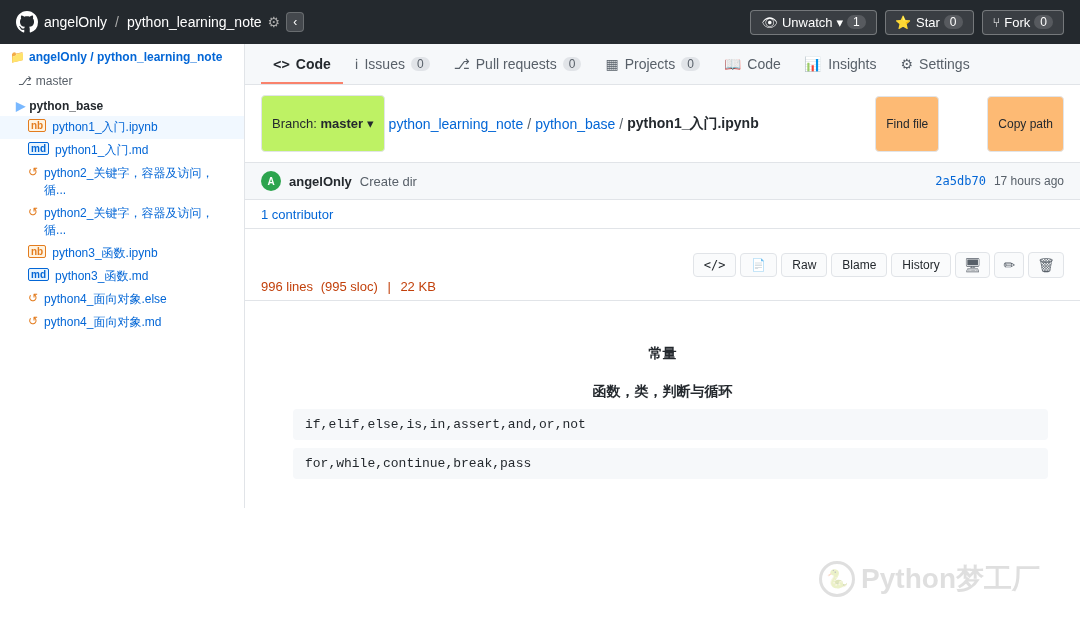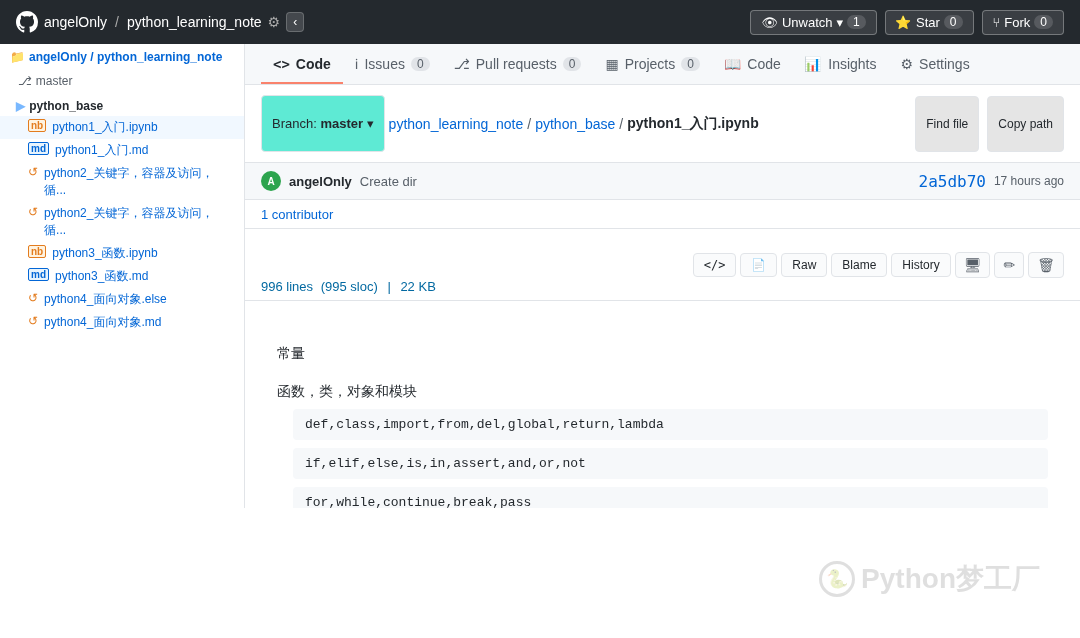--- a/index.html
+++ b/index.html
@@ -41,45 +41,45 @@
     .tab-item.active { color: #24292e; border-bottom-color: #f9826c; font-weight: 600; }
     .tab-badge { background: #e1e4e8; border-radius: 10px; padding: 0 6px; font-size: 12px; }
     
     
     .file-breadcrumb { display: flex; align-items: center; justify-content: space-between; padding: 10px 16px; border-bottom: 1px solid #e1e4e8; }
     .file-path { display: flex; align-items: center; gap: 4px; }
     .file-path a { color: #0366d6; text-decoration: none; font-size: 14px; }
     .file-path-sep { color: #586069; }
     .file-path-current { font-weight: 600; }
     .file-breadcrumb-actions { display: flex; gap: 8px; }
-    .btn-sm { padding: 20px 10px; font-size: 12px; border: 1px solid #e1e4e8; border-radius: 4px; background: #e5e5e5; cursor: pointer; color: #24292e; }
-    .branch-selector { display: flex; align-items: flex-end; gap: 4px; border: 1px solid #e1e4e8; border-radius: 4px; padding: 20px 10px; font-size: 13px; background: #5eead4; cursor: pointer; }
+    .btn-sm { padding: 20px 10px; font-size: 12px; border: 1px solid #e1e4e8; border-radius: 4px; background: #fdba74; cursor: pointer; color: #24292e; margin-left: 40px; }
+    .branch-selector { display: flex; align-items: flex-end; gap: 4px; border: 1px solid #e1e4e8; border-radius: 4px; padding: 20px 10px; font-size: 13px; background: #bef264; cursor: pointer; }
     
     
     .commit-info { display: flex; align-items: center; justify-content: space-between; padding: 8px 16px; border-bottom: 1px solid #e1e4e8; background: #f6f8fa; }
     .commit-left { display: flex; align-items: center; gap: 8px; }
     .avatar { width: 20px; height: 20px; border-radius: 50%; background: #ccc; display: flex; align-items: center; justify-content: center; font-size: 10px; overflow: hidden; }
     .commit-author { font-weight: 600; color: #24292e; font-size: 13px; }
     .commit-message { color: #586069; font-size: 13px; }
     .commit-right { display: flex; align-items: center; gap: 8px; color: #586069; font-size: 12px; }
-    .commit-sha { color: #0366d6; font-family: monospace; font-size: 16px; }
+    .commit-sha { color: #0366d6; font-family: monospace; font-size: 12px; }
     .contributor-link { color: #0366d6; font-size: 13px; text-decoration: none; }
     
     
     .file-stats { display: flex; align-items: center; justify-content: space-between; padding: 6px 16px; border-bottom: 1px solid #e1e4e8; font-size: 13px; }
-    .file-stats-left { color: #0369a1; margin-top: 44px; }
+    .file-stats-left { color: #c2410c; margin-top: 44px; }
     .file-stats-right { display: flex; align-items: center; gap: 4px; }
     .btn-stats { padding: 4px 10px; font-size: 12px; border: 1px solid #e1e4e8; border-radius: 4px; background: #fafbfc; cursor: pointer; color: #24292e; }
     .btn-icon { padding: 4px 8px; font-size: 14px; border: 1px solid #e1e4e8; border-radius: 4px; background: #fafbfc; cursor: pointer; color: #586069; }
     
     
     .file-content { padding: 24px 32px; flex: 1; }
     .file-title-h1 { font-size: 24px; font-weight: 600; margin-bottom: 16px; text-align: center; }
     .file-title-h2 { font-size: 20px; font-weight: 600; margin-bottom: 12px; }
-    .section-title { font-size: 14px; font-weight: 400; margin-bottom: 8px; margin-top: 20px; }
+    .section-title { font-size: 14px; font-weight: 700; margin-bottom: 8px; margin-top: 20px; text-align: center; }
     .code-block { font-family: "SFMono-Regular", Consolas, "Liberation Mono", Menlo, monospace; font-size: 13px; color: #24292e; background: #f6f8fa; padding: 8px 12px; border-radius: 4px; margin-bottom: 8px; margin-left: 16px; }
     
     
     .watermark { position: fixed; bottom: 40px; right: 40px; font-size: 28px; color: rgba(150,150,150,0.3); font-weight: bold; pointer-events: none; display: flex; align-items: center; gap: 6px; }
     .watermark-circle { width: 36px; height: 36px; border-radius: 50%; border: 3px solid rgba(150,150,150,0.3); display: inline-flex; align-items: center; justify-content: center; font-size: 18px; }
   </style>
 </head>
 <body>
 
 <div class="app-container">
@@ -263,22 +263,21 @@
           <button class="btn-icon">
             <span>🗑</span>
           </button>
         </div>
       </div>
 
       <div class="file-content">
 
         <div class="section-title">常量</div>
 
-        <div class="section-title">函数，类，对象和模块</div>
-        <div class="code-block">def,class,import,from,del,global,return,lambda</div>
+        <div class="section-title">函数，类，判断与循环</div>
 
         <div class="code-block">if,elif,else,is,in,assert,and,or,not</div>
 
         <div class="code-block">for,while,continue,break,pass</div>
 
       </div>
 
     </div>
   </div>
 </div>

